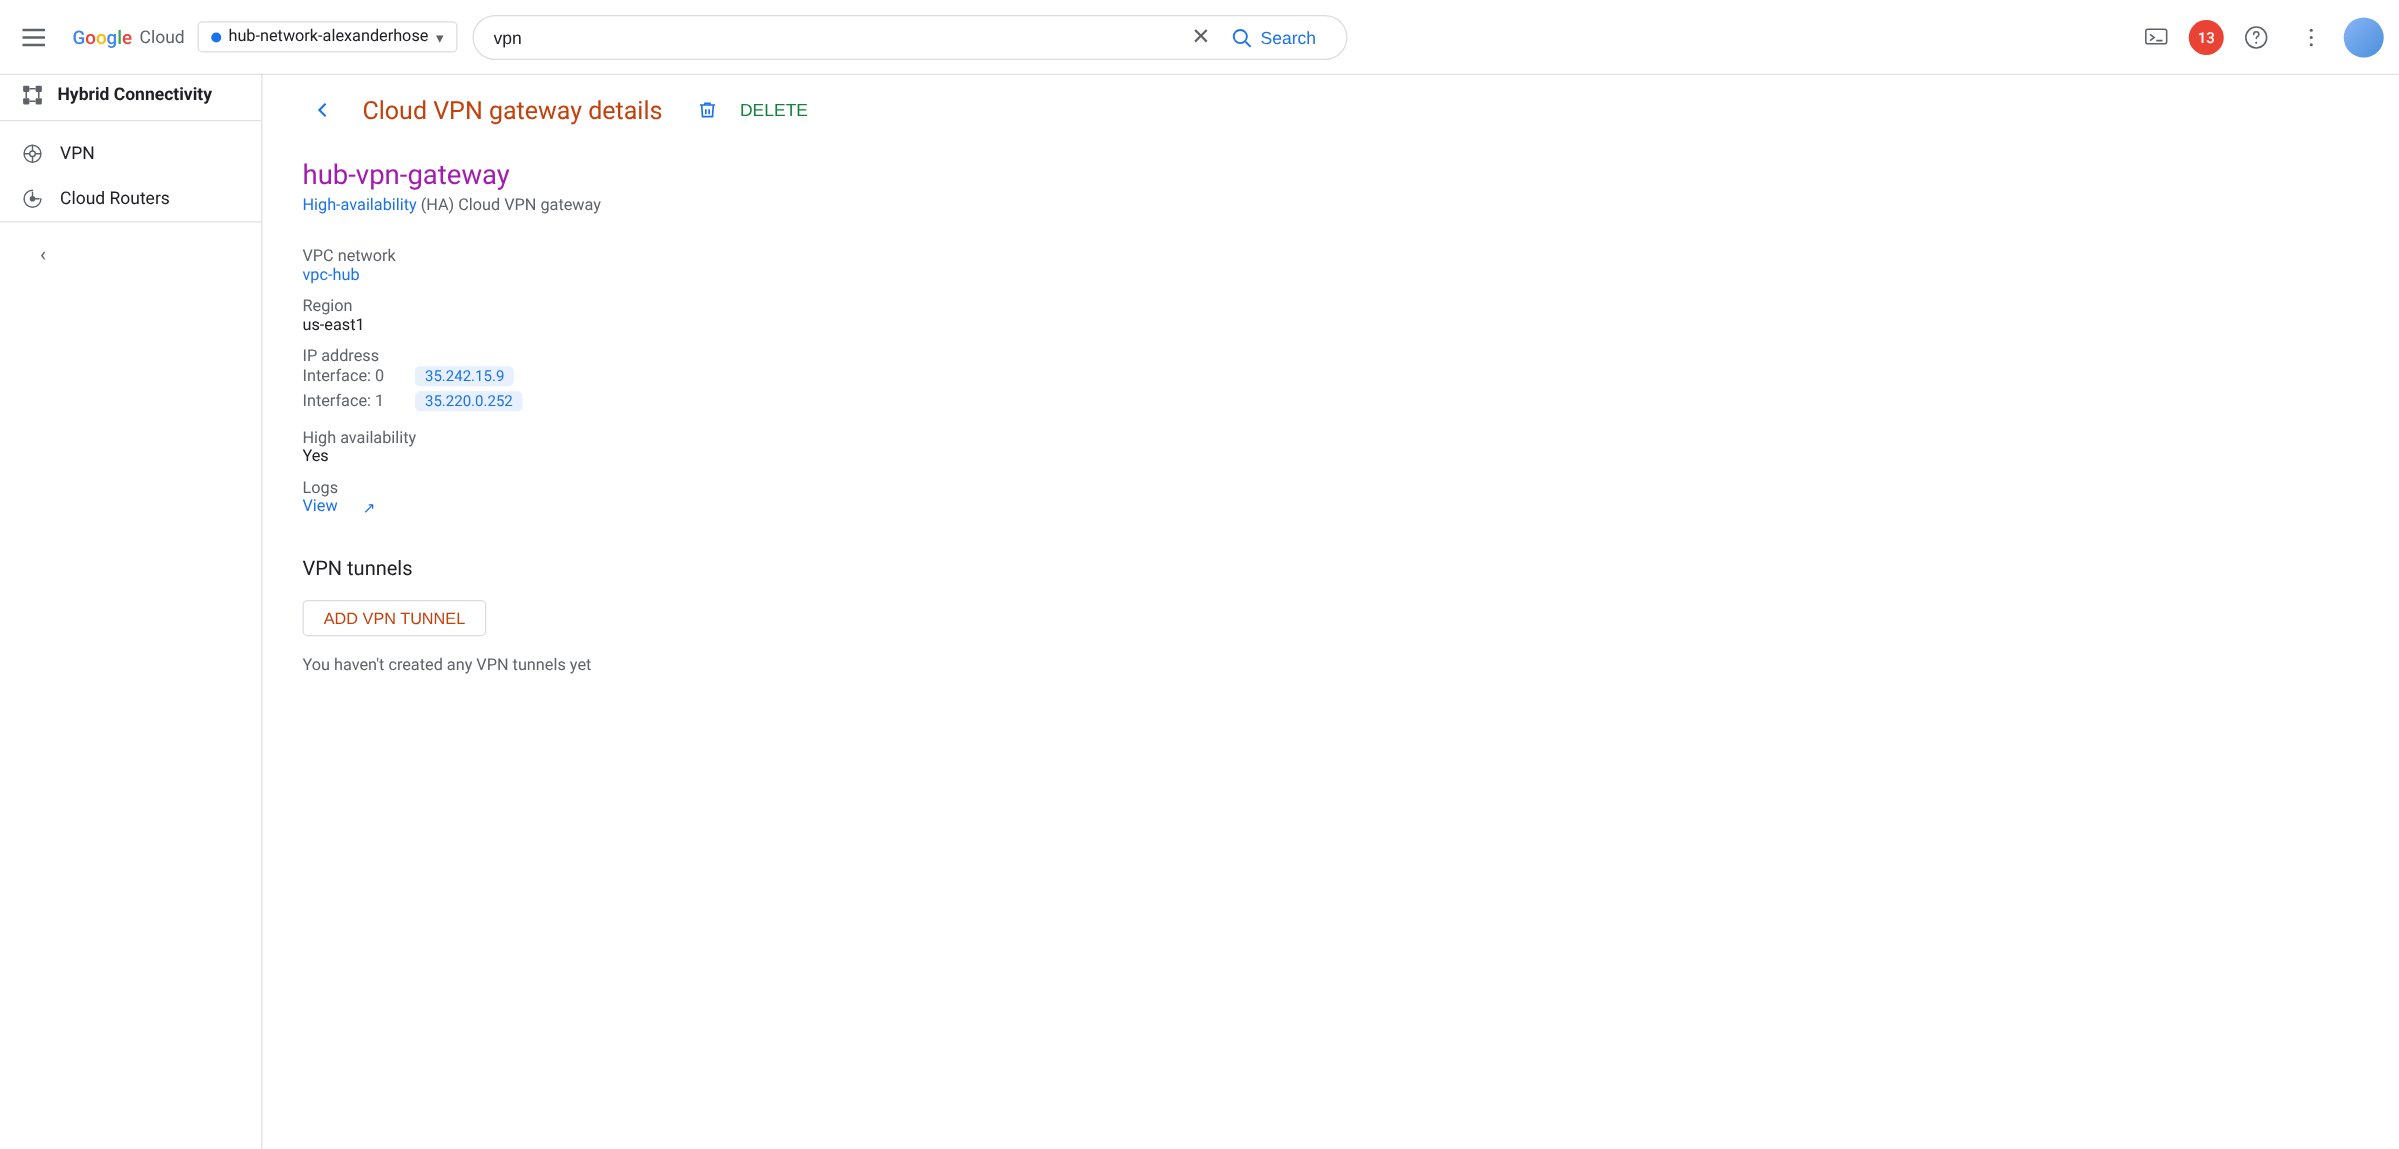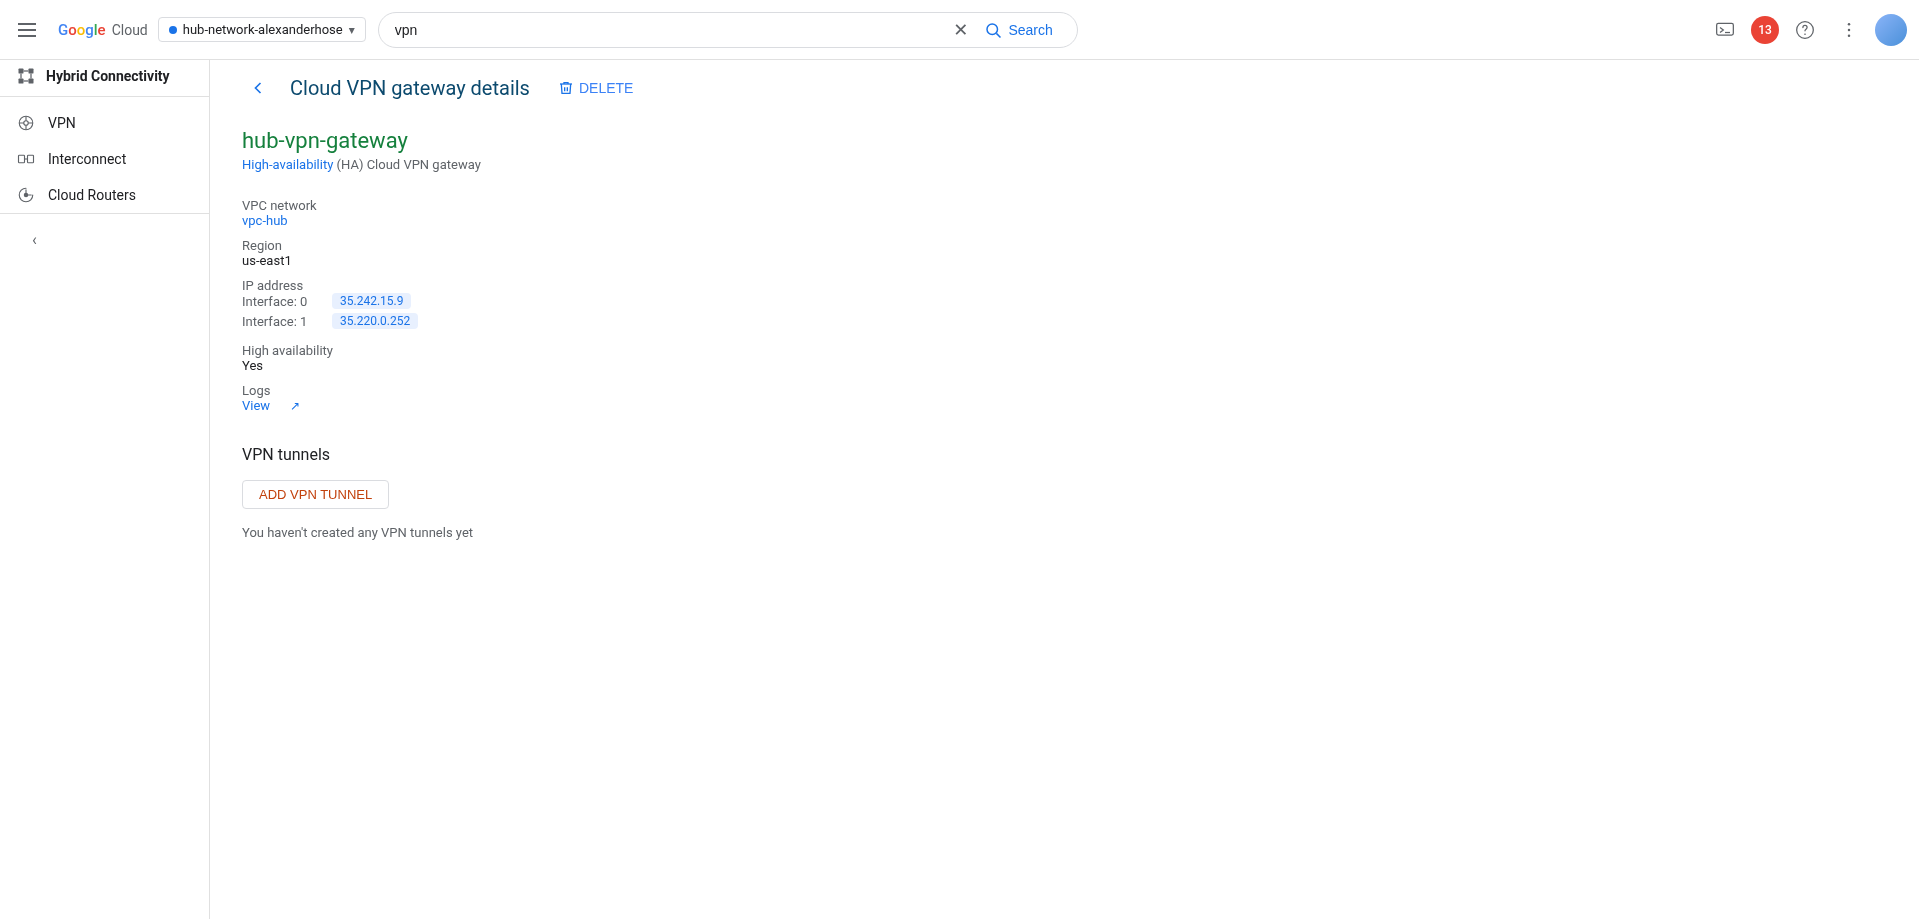--- a/index.html
+++ b/index.html
@@ -65,28 +65,28 @@
       display: flex; align-items: center; gap: 12px; padding: 8px 16px;
       font-size: 14px; color: #202124; cursor: pointer; border-radius: 0 20px 20px 0; margin-right: 8px;
     }
     .sidebar-item-icon { width: 20px; height: 20px; display: flex; align-items: center; justify-content: center; color: #5f6368; }
 
     
     .main { flex: 1; overflow-y: auto; padding: 24px 32px; }
 
     .page-header { display: flex; align-items: center; gap: 16px; margin-bottom: 24px; }
     .back-btn { width: 32px; height: 32px; display: flex; align-items: center; justify-content: center; cursor: pointer; border-radius: 50%; border: none; background: none; }
-    .page-title { font-size: 20px; font-weight: 400; color: #0c4a6e; }
+    .page-title { font-size: 20px; font-weight: 400; color: #c2410c; }
     .delete-btn {
-      display: flex; align-items: center; gap: 5px; color: #3b82f6; background: none; border: none;
+      display: flex; align-items: center; gap: 18px; color: #15803d; background: none; border: none;
       cursor: pointer; font-size: 14px; font-weight: 500; padding: 6px 12px;
     }
 
     
-    .gateway-name { font-size: 22px; font-weight: 400; color: #15803d; margin-bottom: 4px; }
+    .gateway-name { font-size: 22px; font-weight: 400; color: #a21caf; margin-bottom: 4px; }
     .gateway-subtitle { font-size: 13px; color: #5f6368; margin-bottom: 20px; }
     .gateway-subtitle a { color: #1a73e8; text-decoration: none; }
 
     .detail-table { margin-bottom: 28px; }
     .detail-row { display: flex; padding: 4px 0; min-height: 28px; align-items: flex-start; flex-direction: column; }
     .detail-label { width: 180px; min-width: 180px; font-size: 13px; color: #5f6368; padding-top: 2px; }
     .detail-value { font-size: 13px; color: #202124; }
     .detail-value a { color: #1a73e8; text-decoration: none; }
     .ip-chip {
       display: inline-block; background: #e8f0fe; color: #1a73e8; border-radius: 4px;
@@ -194,30 +194,20 @@
       <span class="sidebar-item-icon">
         <svg width="18" height="18" viewBox="0 0 24 24" fill="none">
           <circle cx="12" cy="12" r="3" stroke="#5f6368" stroke-width="1.5"></circle>
           <path d="M3 12h6M15 12h6M12 3v6M12 15v6" stroke="#5f6368" stroke-width="1.5"></path>
           <circle cx="12" cy="12" r="9" stroke="#5f6368" stroke-width="1.5"></circle>
         </svg>
       </span>
       <span>VPN</span>
     </div>
 
-    <div class="sidebar-item">
-      <span class="sidebar-item-icon">
-        <svg width="18" height="18" viewBox="0 0 24 24" fill="none">
-          <rect x="2" y="7" width="8" height="10" rx="1" stroke="#5f6368" stroke-width="1.5"></rect>
-          <rect x="14" y="7" width="8" height="10" rx="1" stroke="#5f6368" stroke-width="1.5"></rect>
-          <line x1="10" y1="12" x2="14" y2="12" stroke="#5f6368" stroke-width="1.5"></line>
-        </svg>
-      </span>
-      <span>Interconnect</span>
-    </div>
 
     <div class="sidebar-item">
       <span class="sidebar-item-icon">
         <svg width="18" height="18" viewBox="0 0 24 24" fill="none">
           <path d="M12 3a9 9 0 1 0 9 9" stroke="#5f6368" stroke-width="1.5" stroke-linecap="round"></path>
           <circle cx="12" cy="12" r="3" fill="#5f6368"></circle>
           <path d="M12 9V5M15 12h4" stroke="#5f6368" stroke-width="1.5" stroke-linecap="round"></path>
         </svg>
       </span>
       <span>Cloud Routers</span>

